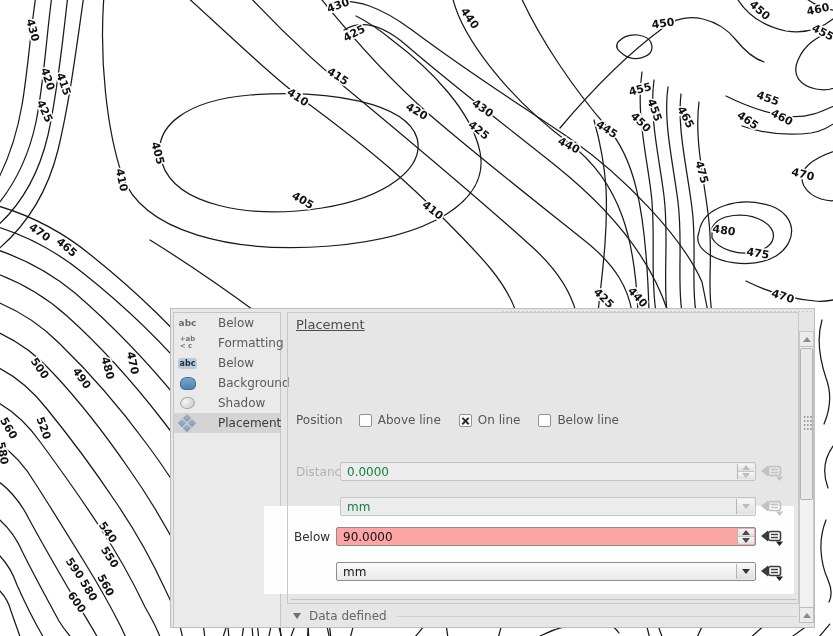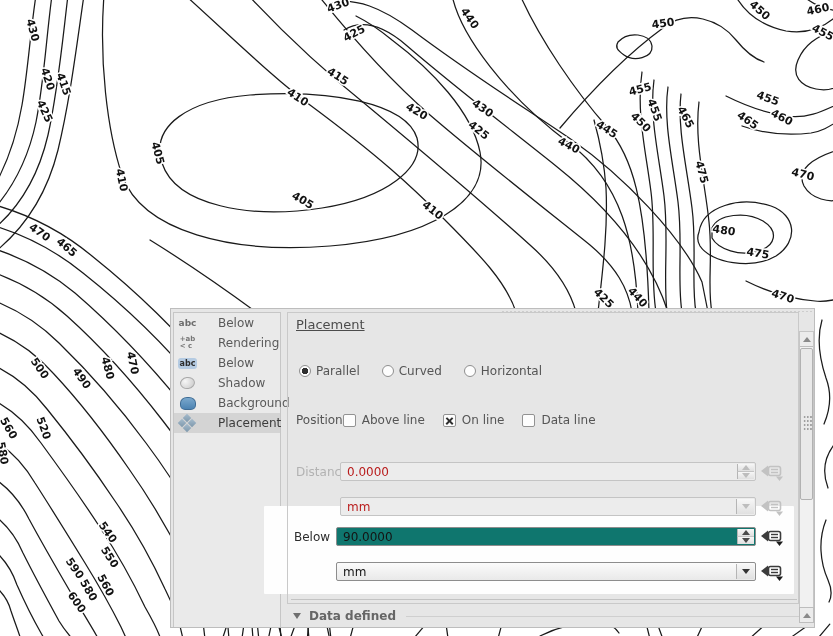--- a/index.html
+++ b/index.html
@@ -43,38 +43,38 @@
   .highlight{position:absolute;left:93px;top:197px;width:530px;height:88px;background:#fefefe;z-index:1;border-radius:1px;}
   .prow{position:absolute;z-index:4;display:flex;align-items:center;}
   .ptitle{left:125px;top:8px;text-decoration:underline;color:#4c4c4c;font-size:13px;}
 
   .radio{width:12px;height:12px;border-radius:50%;border:1px solid #8f8f8f;background:#fdfdfd;display:inline-block;box-sizing:border-box;margin-right:5px;}
   .radio.on{background:radial-gradient(circle,#2f2f2f 0 3px,#fdfdfd 3.5px);}
   .cb{width:13px;height:13px;border:1px solid #929292;background:#fdfdfd;display:inline-block;box-sizing:border-box;margin-right:6px;position:relative;border-radius:2px;}
   .cb.dis{background:#e9e9e9;border-color:#c2c2c2;}
   .cb .xm{position:absolute;left:1px;top:5px;width:9px;height:2.2px;background:#2f2f2f;}
   .cb .xm.a{transform:rotate(45deg);} .cb .xm.b{transform:rotate(-45deg);}
-  .lab{} .dimtext{color:#b2b2b2;}
+  .lab{margin-right:16px;} .dimtext{color:#b2b2b2;}
 
   .fld{position:absolute;height:19px;box-sizing:border-box;border-radius:2px;display:flex;align-items:center;
        padding-left:6px;font-size:12px;z-index:4;}
-  .fld.en{background:#0f766e;border:1px solid #8d8d8d;color:#141414;}
-  .fld.dis{background:#ececec;border:1px solid #c4c4c4;color:#b91c1c;}
+  .fld.en{background:#fca5a5;border:1px solid #8d8d8d;color:#141414;}
+  .fld.dis{background:#ececec;border:1px solid #c4c4c4;color:#15803d;}
   .spin{position:absolute;right:1px;top:1px;bottom:1px;width:17px;display:flex;flex-direction:column;}
   .spin div{flex:1;border-left:1px solid #b5b5b5;background:linear-gradient(#f7f7f7,#e0e0e0);display:flex;align-items:center;justify-content:center;}
   .spin div+div{border-top:1px solid #c4c4c4;}
   .tri-u{width:0;height:0;border-left:4px solid transparent;border-right:4px solid transparent;border-bottom:5px solid #4a4a4a;}
   .tri-d{width:0;height:0;border-left:4px solid transparent;border-right:4px solid transparent;border-top:5px solid #4a4a4a;}
   .dis .tri-u{border-bottom-color:#bdbdbd;} .dis .tri-d{border-top-color:#bdbdbd;}
   .combo-arrow{position:absolute;right:1px;top:1px;bottom:1px;width:17px;display:flex;align-items:center;justify-content:center;
                border-left:1px solid #b5b5b5;background:linear-gradient(#f7f7f7,#e0e0e0);}
   .ddbtn{position:absolute;width:26px;height:20px;z-index:4;}
 
   .sep{position:absolute;left:120px;top:290px;width:506px;height:1px;background:#c3c3c3;z-index:4;}
-  .ddrow{left:122px;top:300px;color:#666;font-weight:bold;}
+  .ddrow{left:122px;top:300px;color:#666;}
   .coltri{width:0;height:0;border-left:4px solid transparent;border-right:4px solid transparent;border-top:6px solid #6f6f6f;margin-right:8px;}
   .ddline{display:inline-block;width:400px;height:1px;background:#cfcfcf;margin-left:10px;}
 
   .vscroll{position:absolute;left:628px;top:22px;width:15px;height:278px;background:#f1f1f1;border:1px solid #c6c6c6;box-sizing:border-box;z-index:6;}
   .sbtn{position:absolute;left:0;width:13px;height:14px;background:#ececec;border-bottom:1px solid #bdbdbd;display:flex;align-items:center;justify-content:center;}
   .sthumb{position:absolute;left:0px;top:16px;width:13px;height:152px;background:#e9e9e9;border:1px solid #b2b2b2;border-radius:2px;box-sizing:border-box;}
   .grip{position:absolute;left:2px;top:66px;width:9px;height:16px;
         background-image:radial-gradient(#9f9f9f 0.9px,transparent 0.9px);background-size:3.2px 4px;}
   .sbtn2{position:absolute;left:628px;top:298px;width:15px;height:16px;background:#ececec;border:1px solid #bdbdbd;
          box-sizing:border-box;display:flex;align-items:center;justify-content:center;z-index:6;}
@@ -218,89 +218,75 @@
       <div class="side-item">
         <span class="sicon">
           <span class="ic-abc">abc</span>
         </span>
         <span>Below</span>
       </div>
       <div class="side-item">
         <span class="sicon">
           <span class="ic-fmt">+ab<br>&lt;&nbsp;c</span>
         </span>
-        <span>Rendering</span>
+        <span>Formatting</span>
       </div>
       <div class="side-item">
         <span class="sicon">
           <span class="ic-buf">abc</span>
         </span>
         <span>Below</span>
       </div>
       <div class="side-item">
         <span class="sicon">
+          <span class="ic-bg"></span>
+        </span>
+        <span>Background</span>
+      </div>
+      <div class="side-item">
+        <span class="sicon">
           <span class="ic-sh"></span>
         </span>
         <span>Shadow</span>
-      </div>
-      <div class="side-item">
-        <span class="sicon">
-          <span class="ic-bg"></span>
-        </span>
-        <span>Background</span>
       </div>
       <div class="side-item sel">
         <span class="sicon ic-pl">
           <span style="left:5px;top:0;"></span>
           <span style="left:0;top:5px;"></span>
           <span style="left:10px;top:5px;"></span>
           <span style="left:5px;top:10px;"></span>
         </span>
         <span>Placement</span>
       </div>
     </div>
   <div class="side-dots"></div>
 
   <div class="highlight"></div>
   <div class="panelframe"></div>
 
   <div class="prow ptitle">Placement</div>
 
-  <div class="prow" style="left:128px;top:55px;" id="mode-row">
-      <span style="display: flex; align-items: center; margin-right: 22px;">
-        <span class="radio on"></span>
-        <span>Parallel</span>
-      </span>
-      <span style="display: flex; align-items: center; margin-right: 22px;">
-        <span class="radio"></span>
-        <span>Curved</span>
-      </span>
-      <span style="display: flex; align-items: center; margin-right: 22px;">
-        <span class="radio"></span>
-        <span>Horizontal</span>
-      </span>
-    </div>
 
   <div class="prow" style="left:125px;top:104px;">
     <span class="lab">Position</span>
     <span id="pos-options" style="display:flex;align-items:center;">
         <span style="display: flex; align-items: center; margin-right: 18px;">
           <span class="cb"></span>
           <span>Above line</span>
         </span>
         <span style="display: flex; align-items: center; margin-right: 18px;">
           <span class="cb">
             <span class="xm a"></span>
             <span class="xm b"></span>
           </span>
           <span>On line</span>
         </span>
         <span style="display: flex; align-items: center; margin-right: 18px;">
           <span class="cb"></span>
-          <span>Data line</span>
+          <span>Below line</span>
         </span>
       </span>
   </div>
 
 
   <div class="prow dimtext" style="left:125px;top:156px;">Distance</div>
   <div class="fld dis" style="left:169px;top:153px;width:416px;">
     <span>0.0000</span>
     <span class="spin">
         <div>

